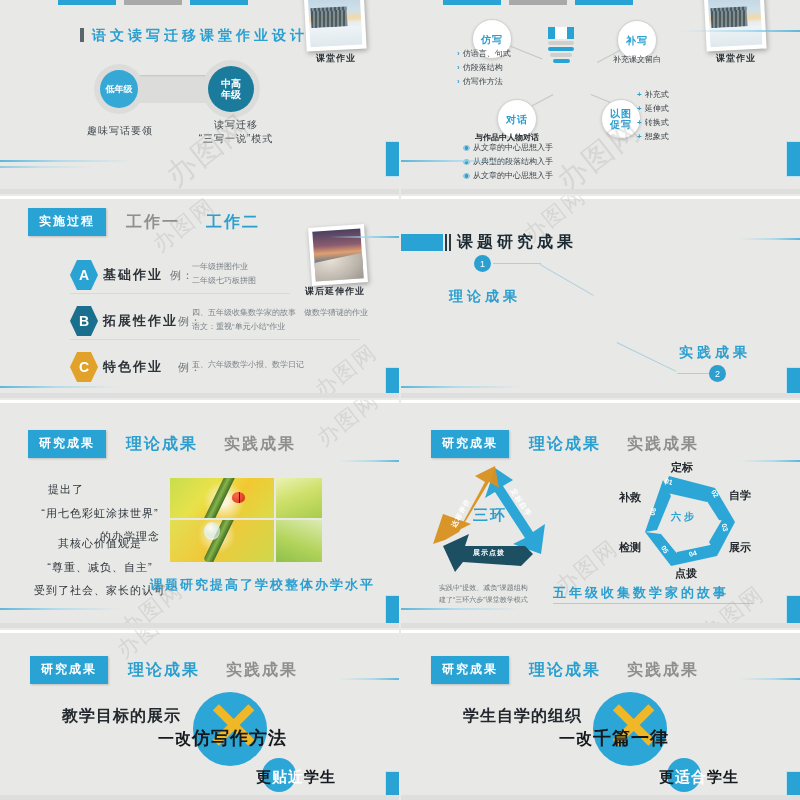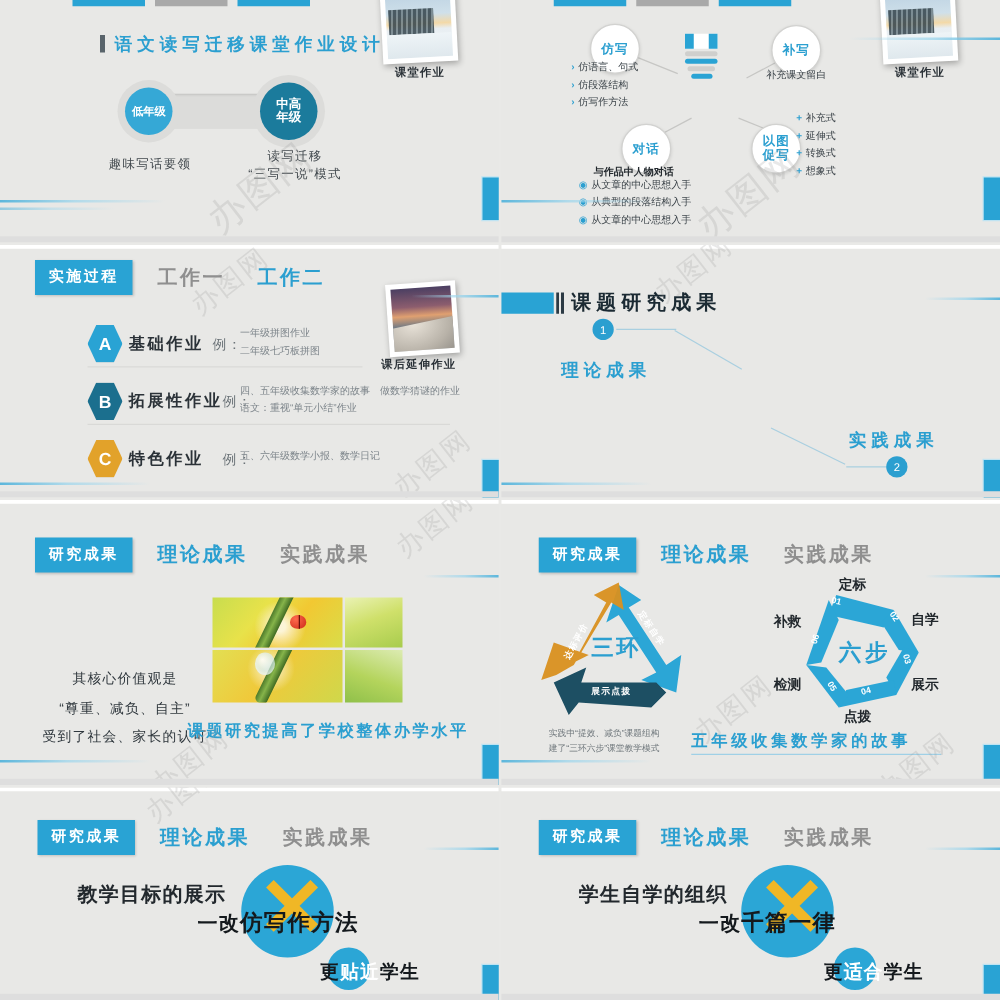--- a/index.html
+++ b/index.html
@@ -166,26 +166,26 @@
   .bug{position:absolute;width:13px;height:11px;border-radius:55% 55% 50% 50%;
     background:radial-gradient(circle at 35% 30%,#ff6a4d,#cc2a18);}
   .bug::after{content:"";position:absolute;left:50%;top:0;width:1px;height:100%;background:#6b1008;}
   .drop{position:absolute;width:16px;height:18px;border-radius:50% 50% 50% 50%;
     background:radial-gradient(circle at 38% 32%,#ffffffdd,#cfe9f0aa 55%,#9fc8a870);
     box-shadow:inset 0 -2px 3px #ffffff99;}
   .p5cap{position:absolute;font-size:13px;font-weight:bold;color:#2b9fd0;letter-spacing:2px;}
 
   
   .tri-wrap{position:absolute;left:455px;top:455px;width:130px;height:120px;}
-  .ring-word{position:absolute;font-size:18px;font-weight:bold;color:#2b9fd0;letter-spacing:2px;}
+  .ring-word{position:absolute;font-size:15px;font-weight:bold;color:#2b9fd0;letter-spacing:2px;}
   .arrow-lbl{position:absolute;font-size:7px;font-weight:bold;color:#fff;letter-spacing:1px;white-space:nowrap;}
   .hex-wrap{position:absolute;left:630px;top:462px;width:132px;height:120px;}
   .hex-word{position:absolute;font-size:11px;font-weight:bold;color:#22282d;}
   .hex-num{position:absolute;font-size:7px;font-weight:bold;color:#fff;}
-  .sixstep{position:absolute;font-size:18px;font-weight:bold;color:#2b9fd0;letter-spacing:3px;}
+  .sixstep{position:absolute;font-size:10px;font-weight:bold;color:#2b9fd0;letter-spacing:3px;}
   .p6note{position:absolute;font-size:7px;color:#6f777c;line-height:1.7;}
   .p6cap{position:absolute;font-size:13px;font-weight:bold;color:#2b9fd0;letter-spacing:3px;}
   .p6rule{position:absolute;height:1px;background:#9fd0e6;}
 
   
   .xcircle{position:absolute;width:74px;height:74px;border-radius:50%;background:#2ba6d6;}
   .xmark{position:absolute;font-size:66px;font-weight:bold;color:#f0b726;line-height:1;
      font-family:"Liberation Sans",sans-serif;}
   .big1{position:absolute;font-size:16px;font-weight:bold;color:#22282d;letter-spacing:1px;}
   .big2{position:absolute;font-size:18px;font-weight:bold;color:#14191d;letter-spacing:1px;}
@@ -400,20 +400,25 @@
     <div class="tabbar" style="left:28px;top:30px;">
       <div class="tab-active">研究成果</div>
       <div class="tab blue">
         <span class="lbl">理论成果</span><span class="ul"></span>
       </div>
       <div class="tab grey">
         <span class="lbl">实践成果</span><span class="ul"></span>
       </div>
     </div>
 
+    <div class="p5txt" style="left:30px;top:78px;width:140px;text-align:center;">
+      <div style="text-align:left;padding-left:18px;">提出了</div>
+      <div>“用七色彩虹涂抹世界”</div>
+      <div style="text-align:right;padding-right:10px;">的办学理念</div>
+    </div>
     <div class="p5txt" style="left:30px;top:132px;width:140px;text-align:center;">
       <div>其核心价值观是</div>
       <div>“尊重、减负、自主”</div>
       <div>受到了社会、家长的认可</div>
     </div>
 
     <div class="p5img" style="left:170px;top:78px;">
       <div class="cellA">
         <span class="stem"></span>
         <span class="bug" style="left:62px;top:14px;"></span>

